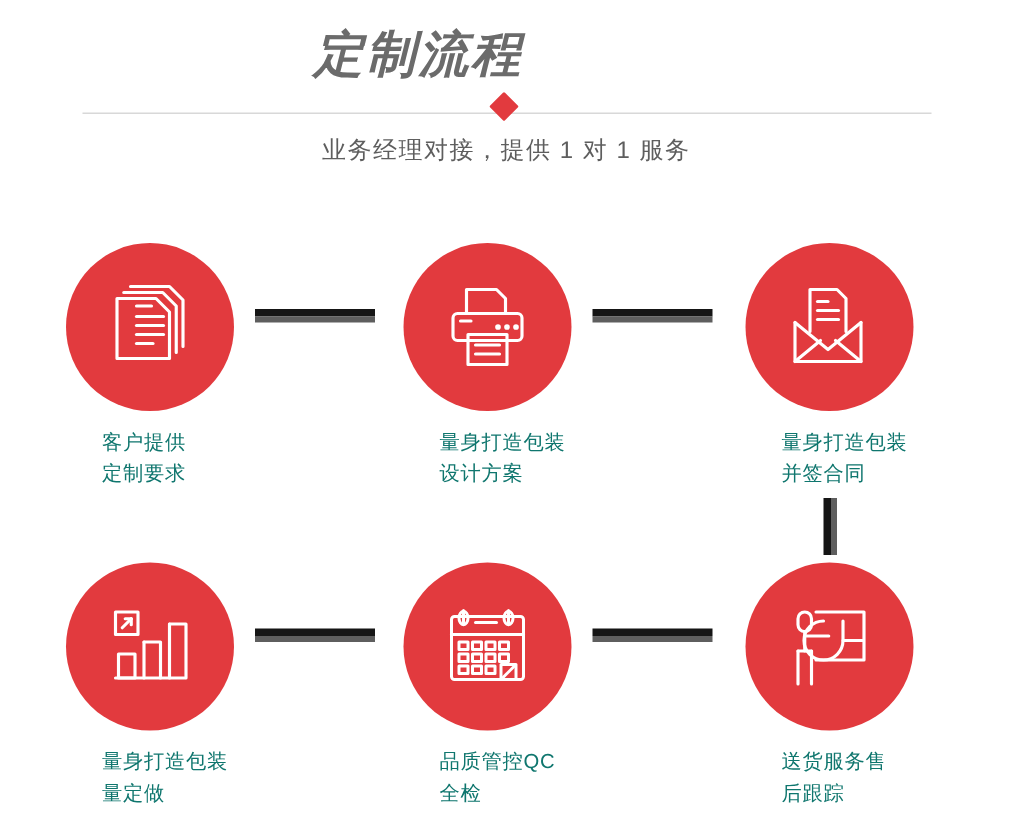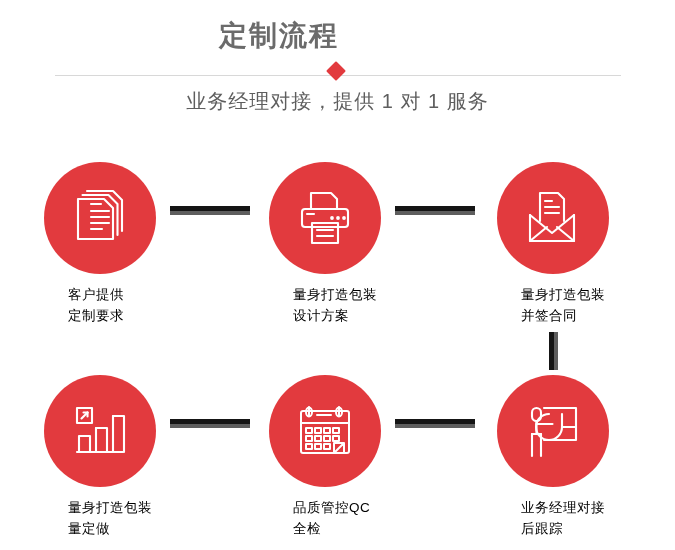--- a/index.html
+++ b/index.html
@@ -21,25 +21,26 @@
     height: 550px;
   }
 
   
   .page-title {
     position: absolute;
     left: 0;
     top: 18px;
     width: 558px;
     text-align: center;
-    font-size: 28px;
+    font-size: 33px;
     font-weight: bold;
     color: #6b6b6b;
     letter-spacing: 2px;
     line-height: 36px;
+    font-style: italic;
   }
 
   .divider-wrap {
     position: absolute;
     left: 0;
     top: 66px;
     width: 675px;
     height: 20px;
   }
   .divider-line {
@@ -60,21 +61,21 @@
     transform: rotate(45deg);
     border-radius: 1px;
   }
 
   .page-subtitle {
     position: absolute;
     left: 0;
     top: 90px;
     width: 675px;
     text-align: center;
-    font-size: 20px;
+    font-size: 16px;
     color: #5e5e5e;
     letter-spacing: 1px;
     line-height: 22px;
   }
 
   
   .step {
     position: absolute;
     width: 160px;
   }
@@ -92,21 +93,21 @@
   }
   .step-circle svg {
     display: block;
   }
   .step-label {
     position: absolute;
     top: 122px;
     left: 24px;
     width: 150px;
     font-size: 13.5px;
-    color: #000000;
+    color: #0f766e;
     line-height: 21px;
     white-space: pre-line;
     letter-spacing: 0.5px;
   }
 
   
   .conn-h {
     position: absolute;
     width: 80px;
     height: 9px;
@@ -304,17 +305,17 @@
           <path d="M40 27 a13 13 0 1 1 -13 -13"></path>
           <rect x="10" y="8" width="9" height="13" rx="4.5"></rect>
           <path d="M14.5 21 v13"></path>
           <path d="M14.5 24 h16"></path>
           <path d="M10 34 v22"></path>
           <path d="M19 34 v22"></path>
           <path d="M10 34 h9"></path>
         </svg>
       </span>
     </div>
-    <div class="step-label">业务经理对接
+    <div class="step-label">送货服务售
 后跟踪</div>
   </div>
 
 </div>
 
 </body></html>

